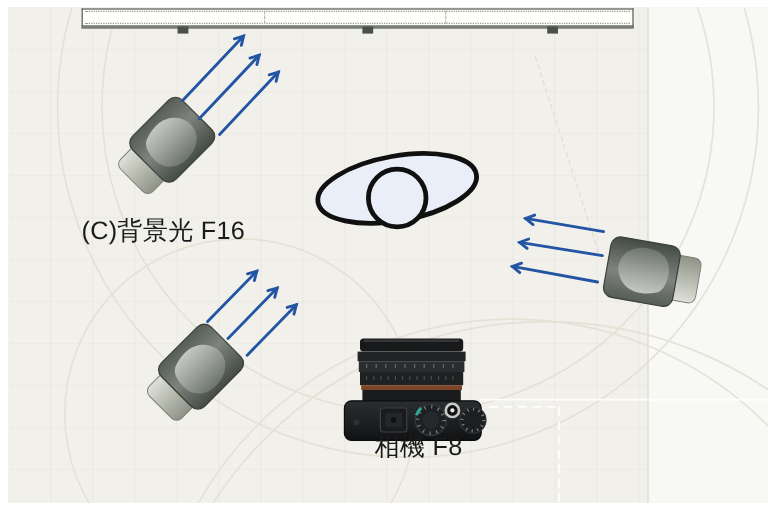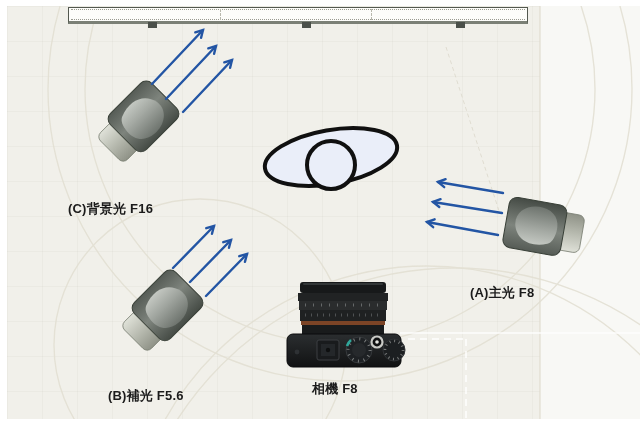--- a/index.html
+++ b/index.html
@@ -13,22 +13,22 @@
   .backdrop{position:absolute;left:61px;top:1px;width:460px;height:17px;
             background:#fdfdfa;border:1px solid #53584f;border-bottom:3px solid #7b8076;
             box-sizing:border-box;}
   .backdrop .dots-top{position:absolute;left:2px;right:2px;top:1px;border-top:1px dotted #9a9a90;}
   .backdrop .dots-bottom{position:absolute;left:2px;right:2px;bottom:1px;border-top:1px dotted #9a9a90;}
   .backdrop .divider{position:absolute;top:1px;bottom:1px;width:0;border-left:1px dashed #b9b9ae;}
   .backdrop .d1{left:33%;} .backdrop .d2{left:66%;}
   .backdrop .foot{position:absolute;top:14px;width:9px;height:6px;background:#4b504a;}
 
   
-  .lbl{position:absolute;color:#1b1b1b;font-size:13px;font-weight:700;
-       letter-spacing:.2px;white-space:nowrap;margin-top:22px;}
+  .lbl{position:absolute;color:#1b1b1b;font-size:21px;font-weight:400;
+       letter-spacing:.2px;white-space:nowrap;}
   .lbl-c{left:61px;top:172px;}
   .lbl-b{left:101px;top:359px;}
   .lbl-a{left:463px;top:256px;}
   .lbl-cam{left:305px;top:352px;}
 </style>
 </head>
 <body>
 
 <div class="page">
   <div class="canvas">
@@ -146,17 +146,15 @@
         <circle cx="352" cy="344" r="7" fill="#26292c"></circle>
         <path d="M340,340 a13,13 0 0 1 4,-6" fill="none" stroke="#2fa79b" stroke-width="2.5"></path>
         <circle cx="370" cy="336" r="5.5" fill="#0f1011" stroke="#c9cac6" stroke-width="2.2"></circle>
         <circle cx="370" cy="336" r="1.8" fill="#e7e7e3"></circle>
         <circle cx="387" cy="344" r="11" fill="#1c1f21" stroke="#303336"></circle>
         <circle cx="387" cy="344" r="9" fill="none" stroke="#c9cbc8" stroke-width="2.6" stroke-dasharray="1 3.7" opacity="0.55"></circle>
       </g>
     </svg>
 
     <div class="lbl lbl-c">(C)背景光 F16</div>
-    <div class="lbl lbl-b">(B)補光 F5.6</div>
-    <div class="lbl lbl-a">(A)主光 F8</div>
     <div class="lbl lbl-cam">相機 F8</div>
   </div>
 </div>
 
 </body></html>

